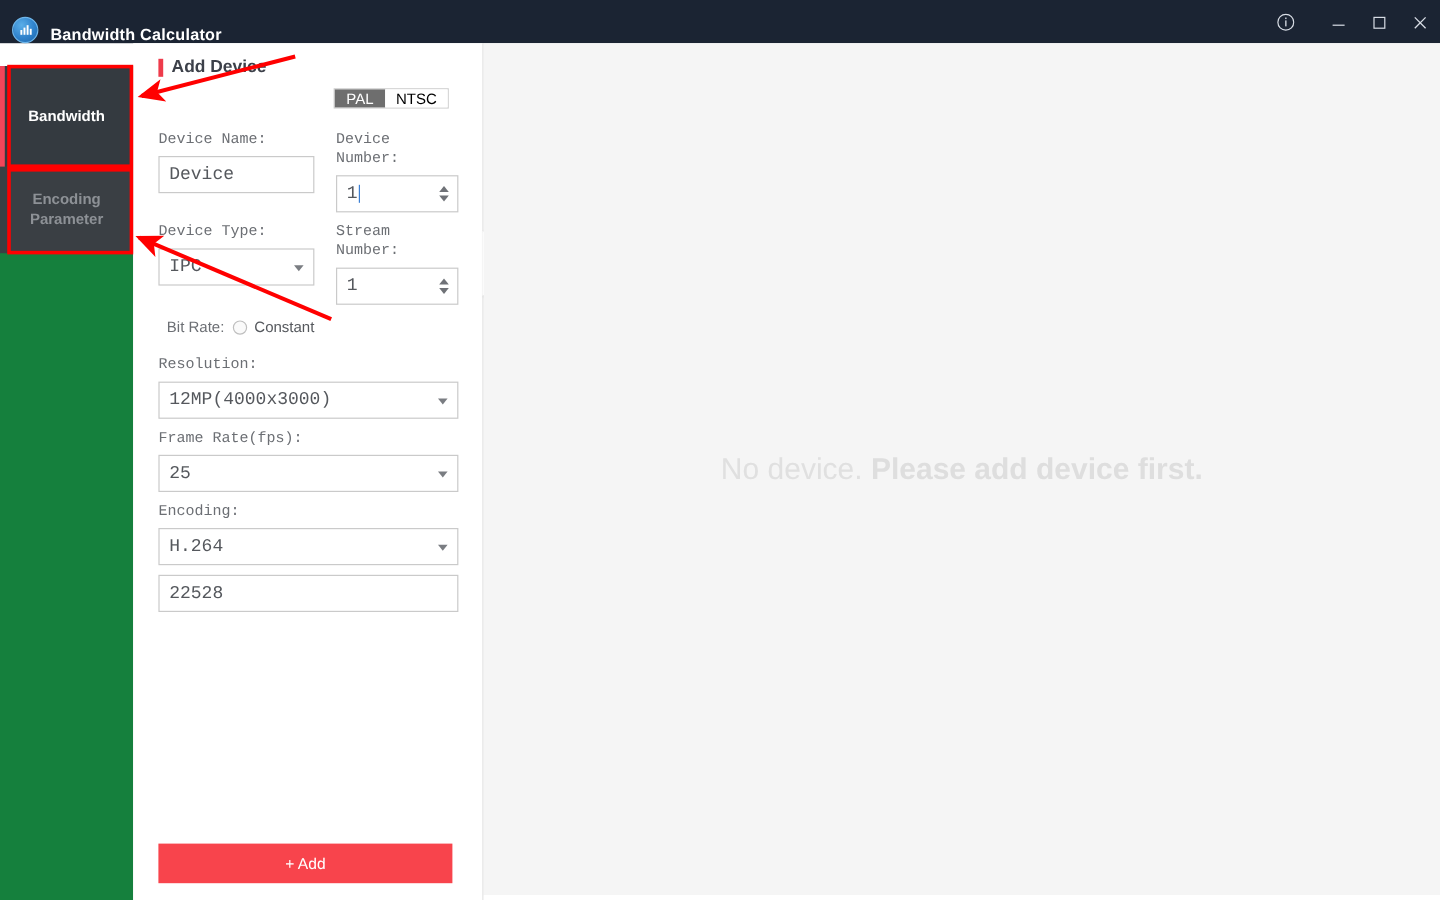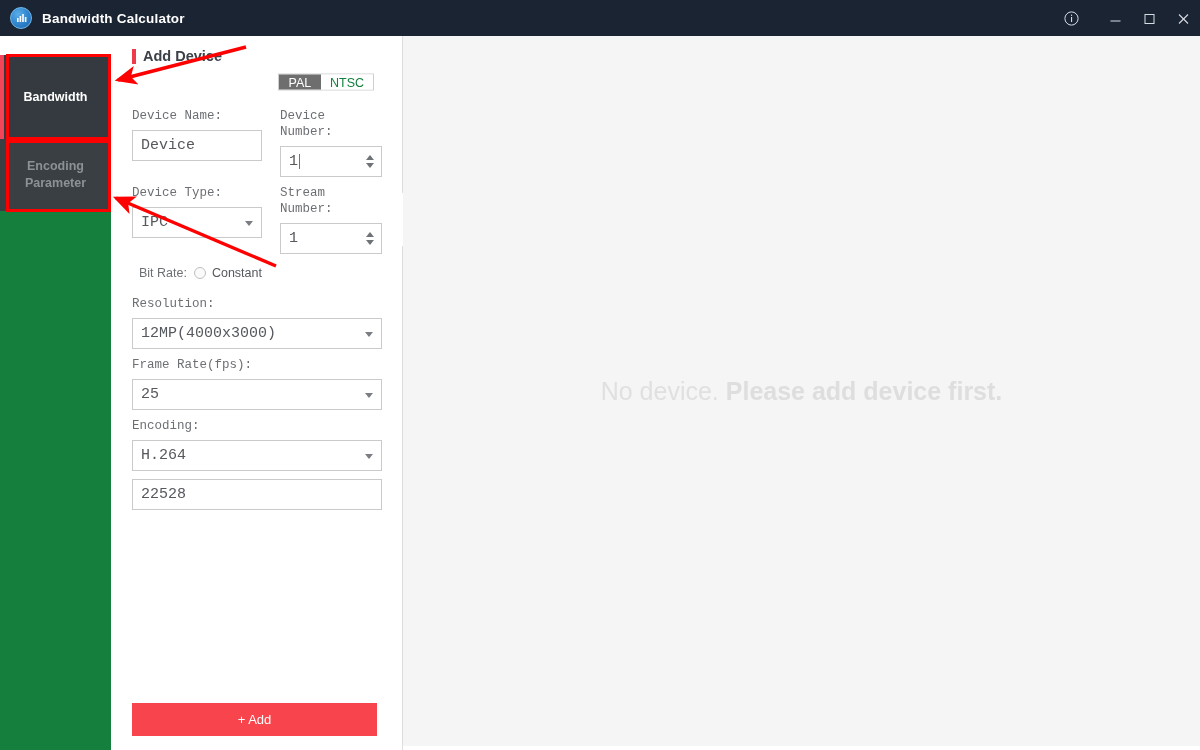--- a/index.html
+++ b/index.html
@@ -13,21 +13,21 @@
     position: relative;
     width: 1200px; height: 750px;
     background: #ffffff;
   }
 
   
   .titlebar {
     position: absolute; left: 0; top: 0;
     width: 1200px; height: 36px;
     background: #1b2433;
-    display: flex; align-items: center;
+    display: flex; align-items: flex-end;
   }
   .logo {
     width: 22px; height: 22px; margin-left: 10px; margin-right: 10px;
     border-radius: 50%;
     background: radial-gradient(circle at 35% 30%, #5aaee8 0%, #2f82cc 55%, #1d65a8 100%);
     border: 1px solid #6fb6ea;
     display: flex; align-items: center; justify-content: center;
     flex: 0 0 auto;
   }
   .logo svg { display: block; }
@@ -98,21 +98,21 @@
   .seg {
     position: absolute; right: 28px; top: 46px;
     transform: translateY(-50%);
     display: flex;
     border: 1px solid #cfcfcf;
     height: 17px;
   }
   .seg-opt {
     min-width: 42px; padding: 0 9px;
     display: flex; align-items: center; justify-content: center;
-    font-size: 12.5px; color: #15803d; background: #ffffff;
+    font-size: 12.5px; color: #000000; background: #ffffff;
   }
   .seg-opt.on { background: #6e6e6e; color: #ffffff; }
 
   .frm { position: absolute; left: 0; top: 72px; width: 292px; }
   .row { display: flex; padding: 0 21px; margin-bottom: 8px; }
   .col { display: flex; flex-direction: column; font-family: Liberation Mono, monospace; }
   .col.left  { width: 130px; margin-right: 18px; }
   .col.right { width: 102px; }
   .col.full  { width: 100%; }
   .lbl {

